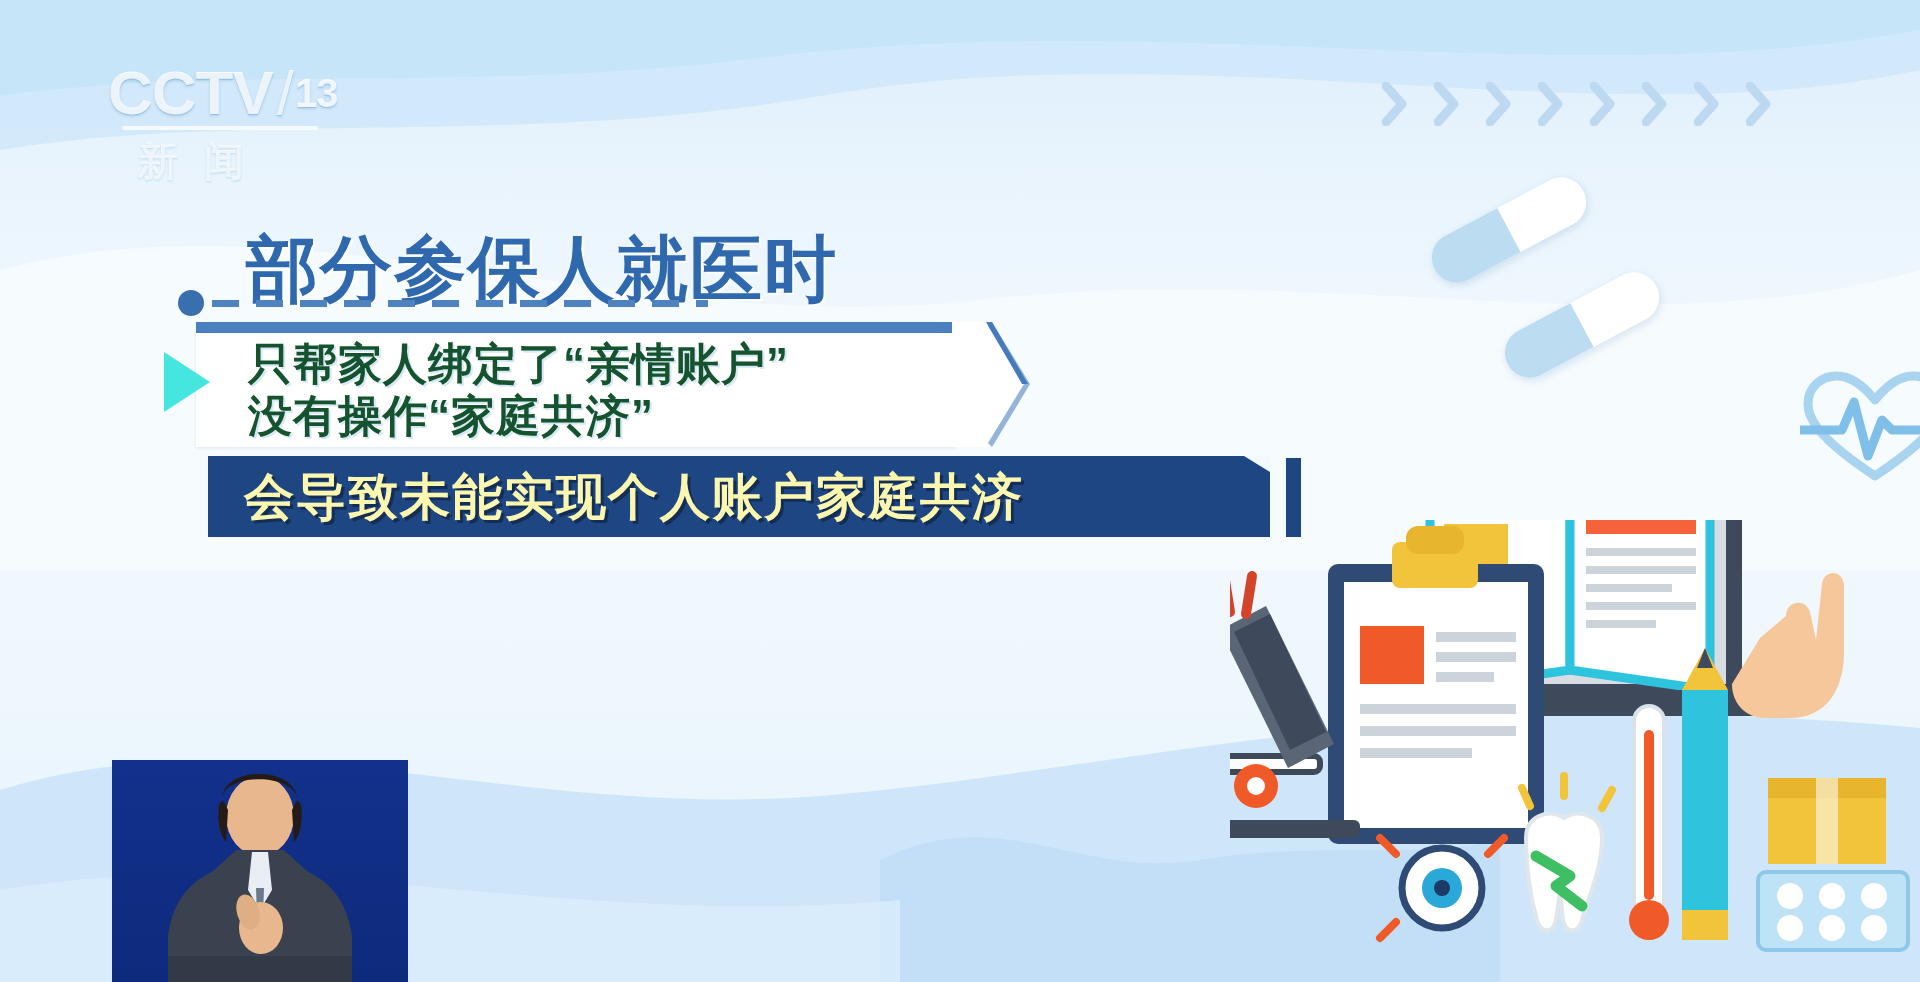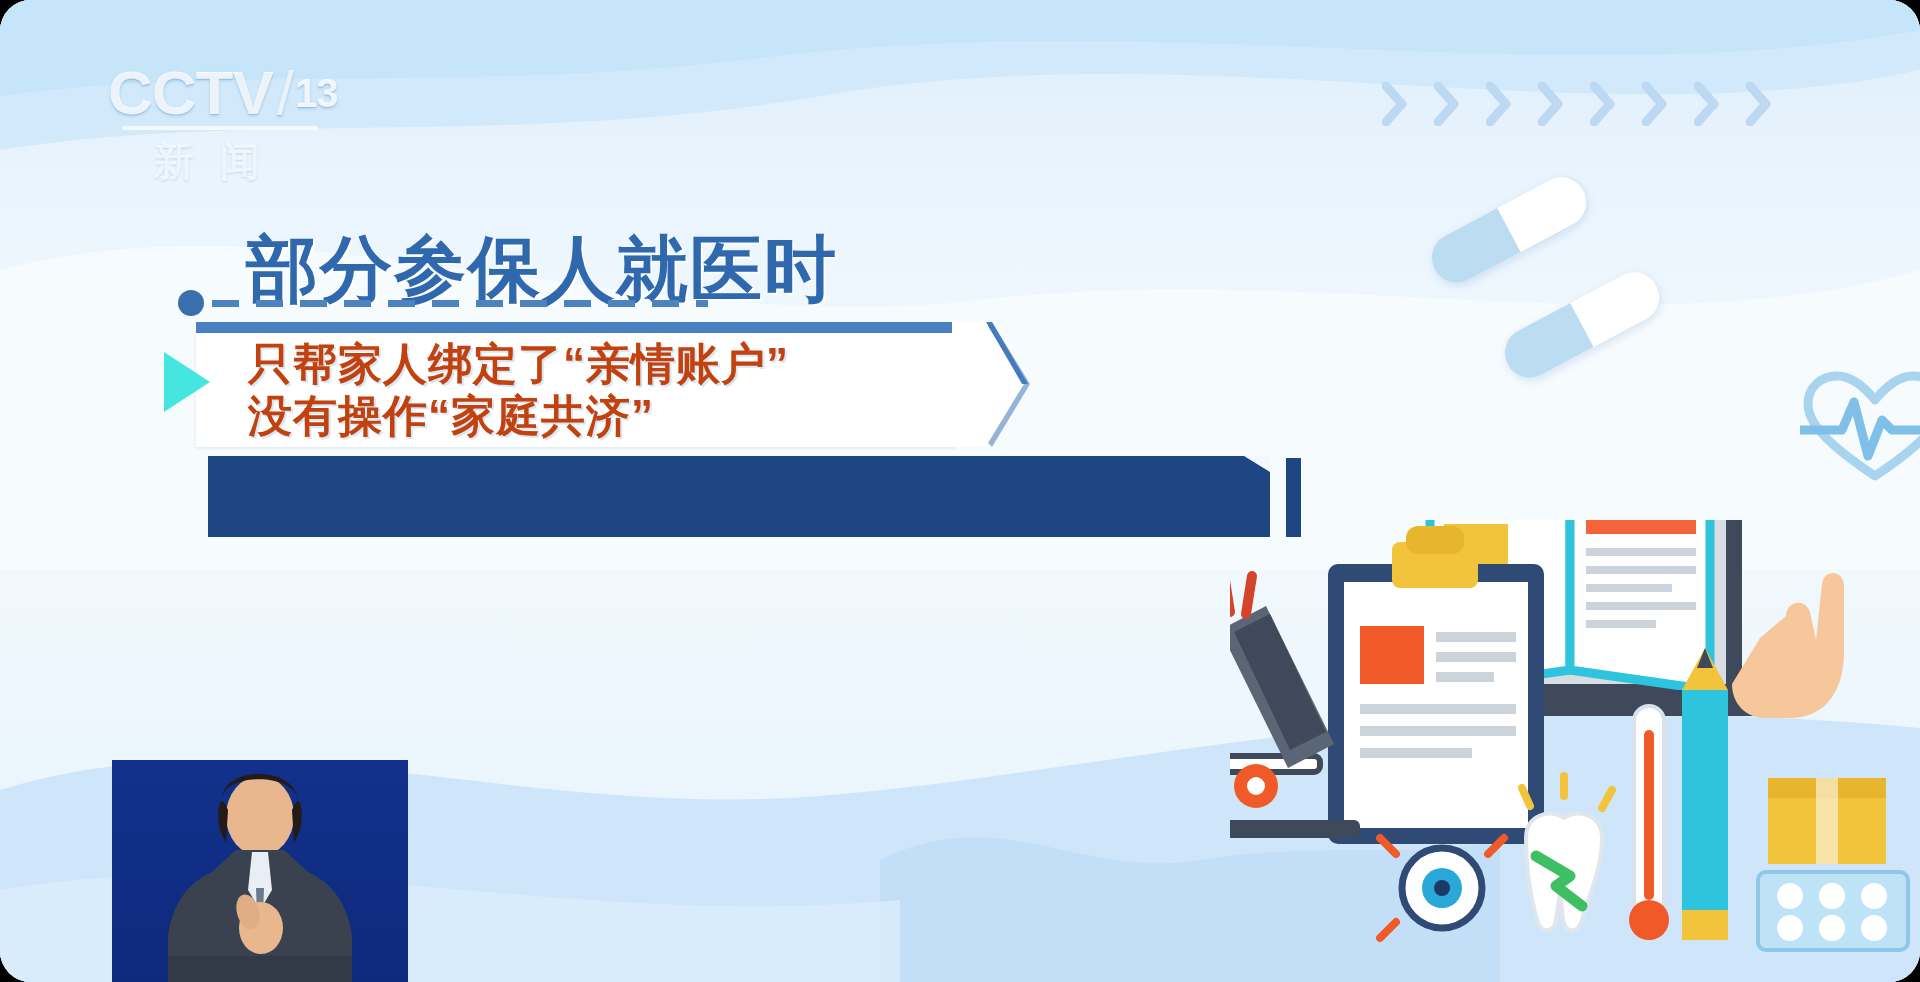--- a/index.html
+++ b/index.html
@@ -1,40 +1,39 @@
 <!DOCTYPE html>
 <html><head>
 <meta charset="utf-8">
 <style>
   html,body{margin:0;padding:0;background:#000;}
   #stage{
     position:relative;width:1920px;height:982px;overflow:hidden;
     font-family:"Liberation Sans","DejaVu Sans",sans-serif;
     background:#eaf4fd;
-    border-radius:31px;
   }
   
   .bg-base{position:absolute;inset:0;background:linear-gradient(180deg,#dceefb 0%,#e9f4fd 18%,#f4fafe 42%,#eef7fd 70%,#e3f1fc 100%);}
   .bg-wave-top{position:absolute;left:0;top:0;width:1920px;height:220px;}
   .bg-wave-mid{position:absolute;left:0;top:150px;width:1920px;height:420px;}
   .bg-wave-bot{position:absolute;left:0;top:560px;width:1920px;height:430px;}
 
   
   .logo{position:absolute;left:108px;top:62px;width:260px;height:120px;}
   .logo-main{
     font-size:62px;font-weight:700;letter-spacing:-1px;line-height:1;
     color:rgba(255,255,255,.82);
     text-shadow:0 1px 0 rgba(120,170,210,.45), 0 2px 3px rgba(90,150,200,.30);
     display:flex;align-items:center;
   }
   .logo-slash{font-weight:300;font-size:62px;margin:0 2px 0 4px;color:rgba(255,255,255,.8);}
   .logo-13{font-size:40px;font-weight:700;color:rgba(255,255,255,.85);}
   .logo-rule{width:196px;height:4px;background:rgba(255,255,255,.75);border-radius:2px;margin:2px 0 4px 14px;}
   .logo-sub{
-    font-size:40px;font-weight:700;letter-spacing:26px;margin-left:46px;
+    font-size:40px;font-weight:700;letter-spacing:26px;margin-left:30px;
     color:rgba(255,255,255,.72);
     text-shadow:0 1px 2px rgba(110,165,205,.35);
   }
 
   
   .headline{position:absolute;left:246px;top:232px;}
   .headline-text{
     font-size:72px;font-weight:700;color:#2f68ad;letter-spacing:2px;line-height:1.05;
     text-shadow:2px 2px 0 rgba(255,255,255,.85);
     white-space:nowrap;
@@ -46,21 +45,21 @@
 
   
   .card-wrap{position:absolute;left:196px;top:322px;width:800px;height:125px;}
   .card-topbar{position:absolute;left:0;top:0;width:760px;height:11px;background:#4a80bf;}
   .card-body{
     position:absolute;left:0;top:11px;width:760px;height:114px;background:#ffffff;
     box-shadow:0 1px 3px rgba(60,110,160,.14);
   }
   .card-lines{position:absolute;left:52px;top:16px;}
   .card-line{
-    font-size:44px;font-weight:700;color:#c2410c;letter-spacing:1px;line-height:1.18;
+    font-size:44px;font-weight:700;color:#14532d;letter-spacing:1px;line-height:1.18;
     text-shadow:2px 2px 0 rgba(210,228,245,.9);white-space:nowrap;
   }
   .play-tri{
     position:absolute;left:164px;top:352px;width:0;height:0;
     border-top:30px solid transparent;border-bottom:30px solid transparent;
     border-left:46px solid #45e6e0;
   }
 
   
   .navy{
@@ -187,20 +186,21 @@
     </svg>
     <div class="card-lines">
       <div class="card-line">只帮家人绑定了“亲情账户”</div>
       <div class="card-line">没有操作“家庭共济”</div>
     </div>
   </div>
   <div class="play-tri"></div>
 
   <div class="navy">
     <div class="navy-notch"></div>
+    <div class="navy-text">会导致未能实现个人账户家庭共济</div>
   </div>
   <div class="navy-bar"></div>
 
   <svg class="illus" viewBox="0 0 690 462">
 
     <rect x="212" y="-80" width="300" height="260" rx="14" fill="#3e4a5c"></rect>
     <rect x="228" y="-64" width="268" height="228" fill="#d8dde3"></rect>
 
     <path d="M200,-95 L200,170 L340,150 L340,-80 Z" fill="#ffffff" stroke="#2ec4dd" stroke-width="9"></path>
     <path d="M340,-80 L340,150 L480,170 L480,-95 Z" fill="#ffffff" stroke="#2ec4dd" stroke-width="9"></path>

